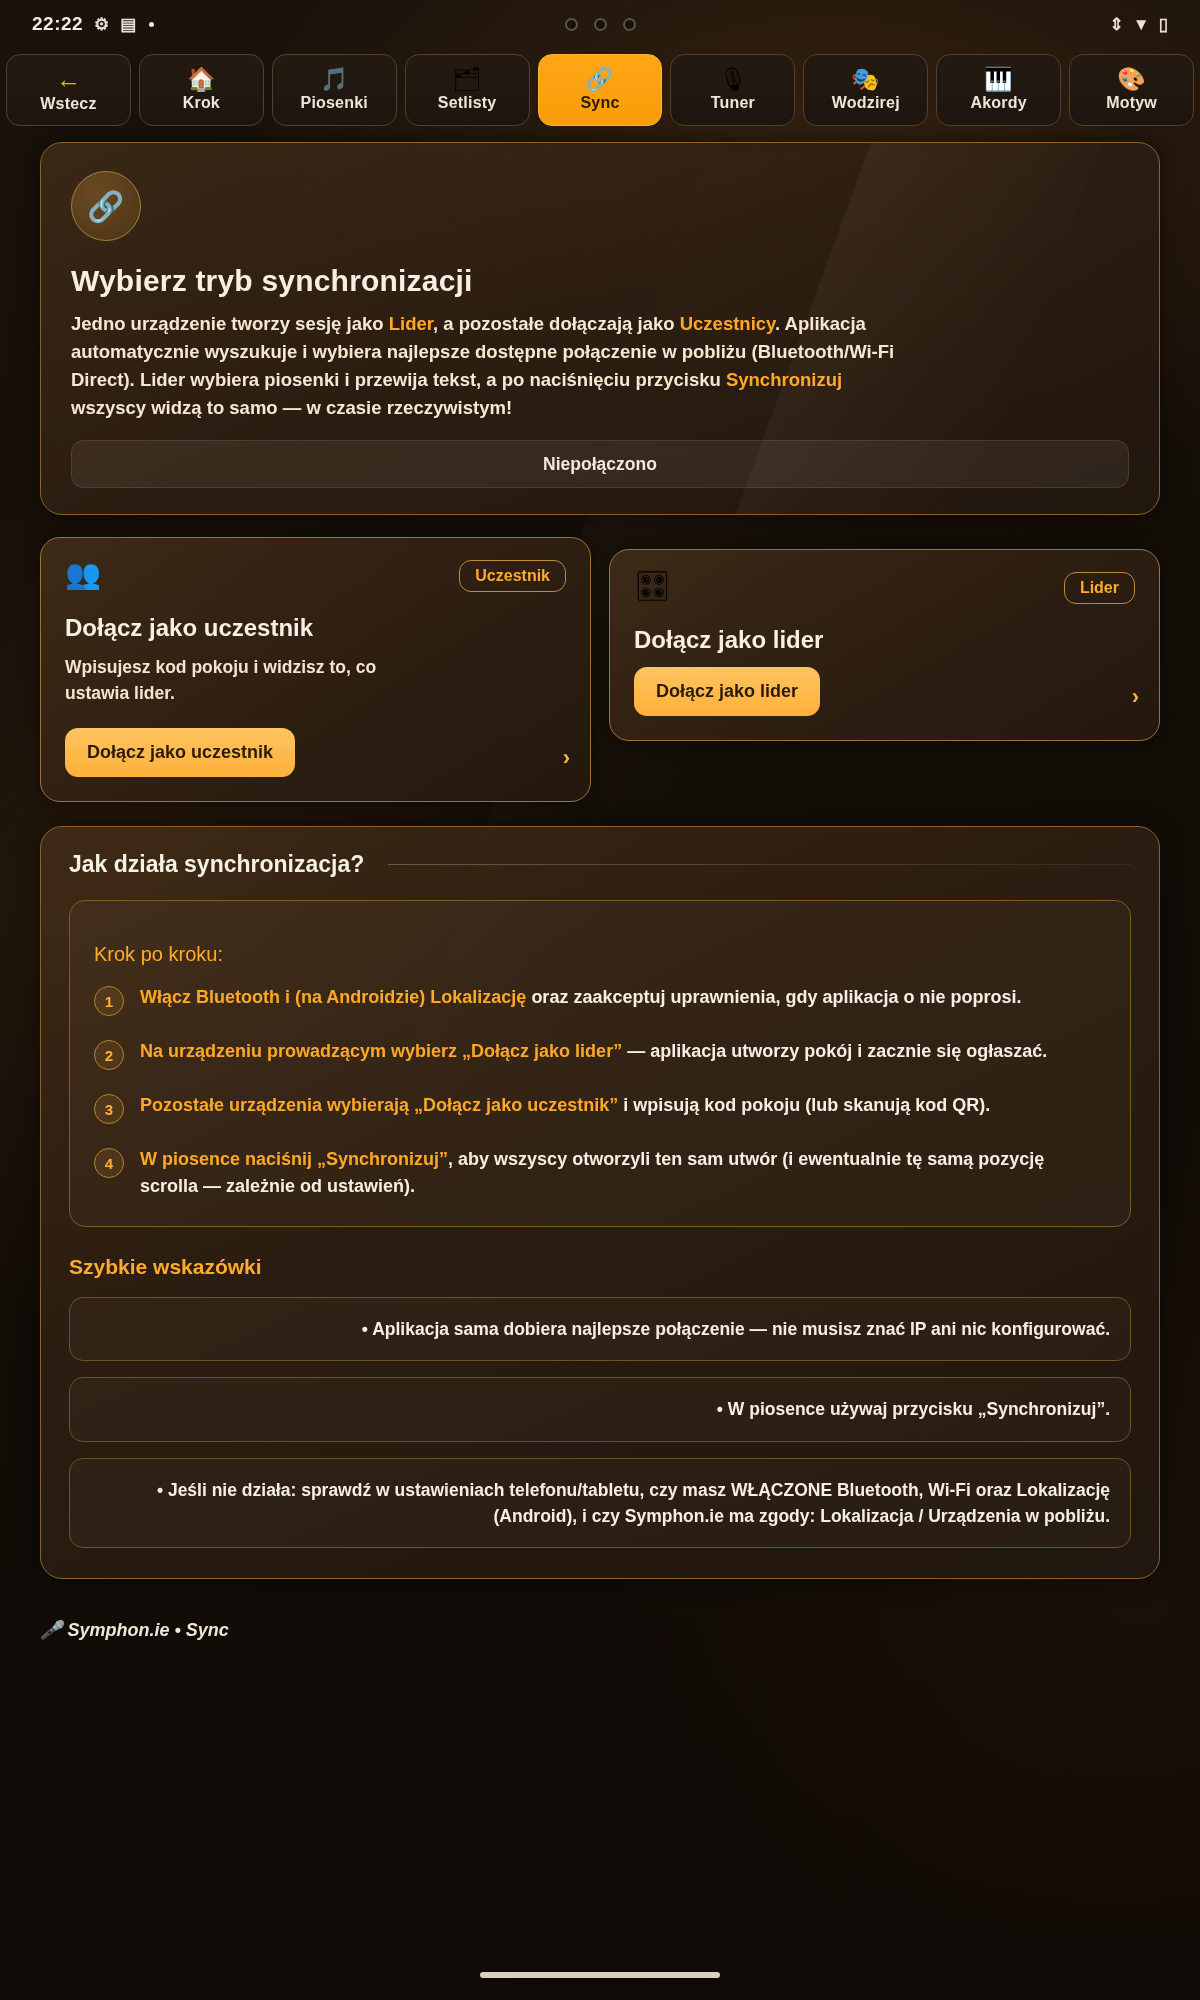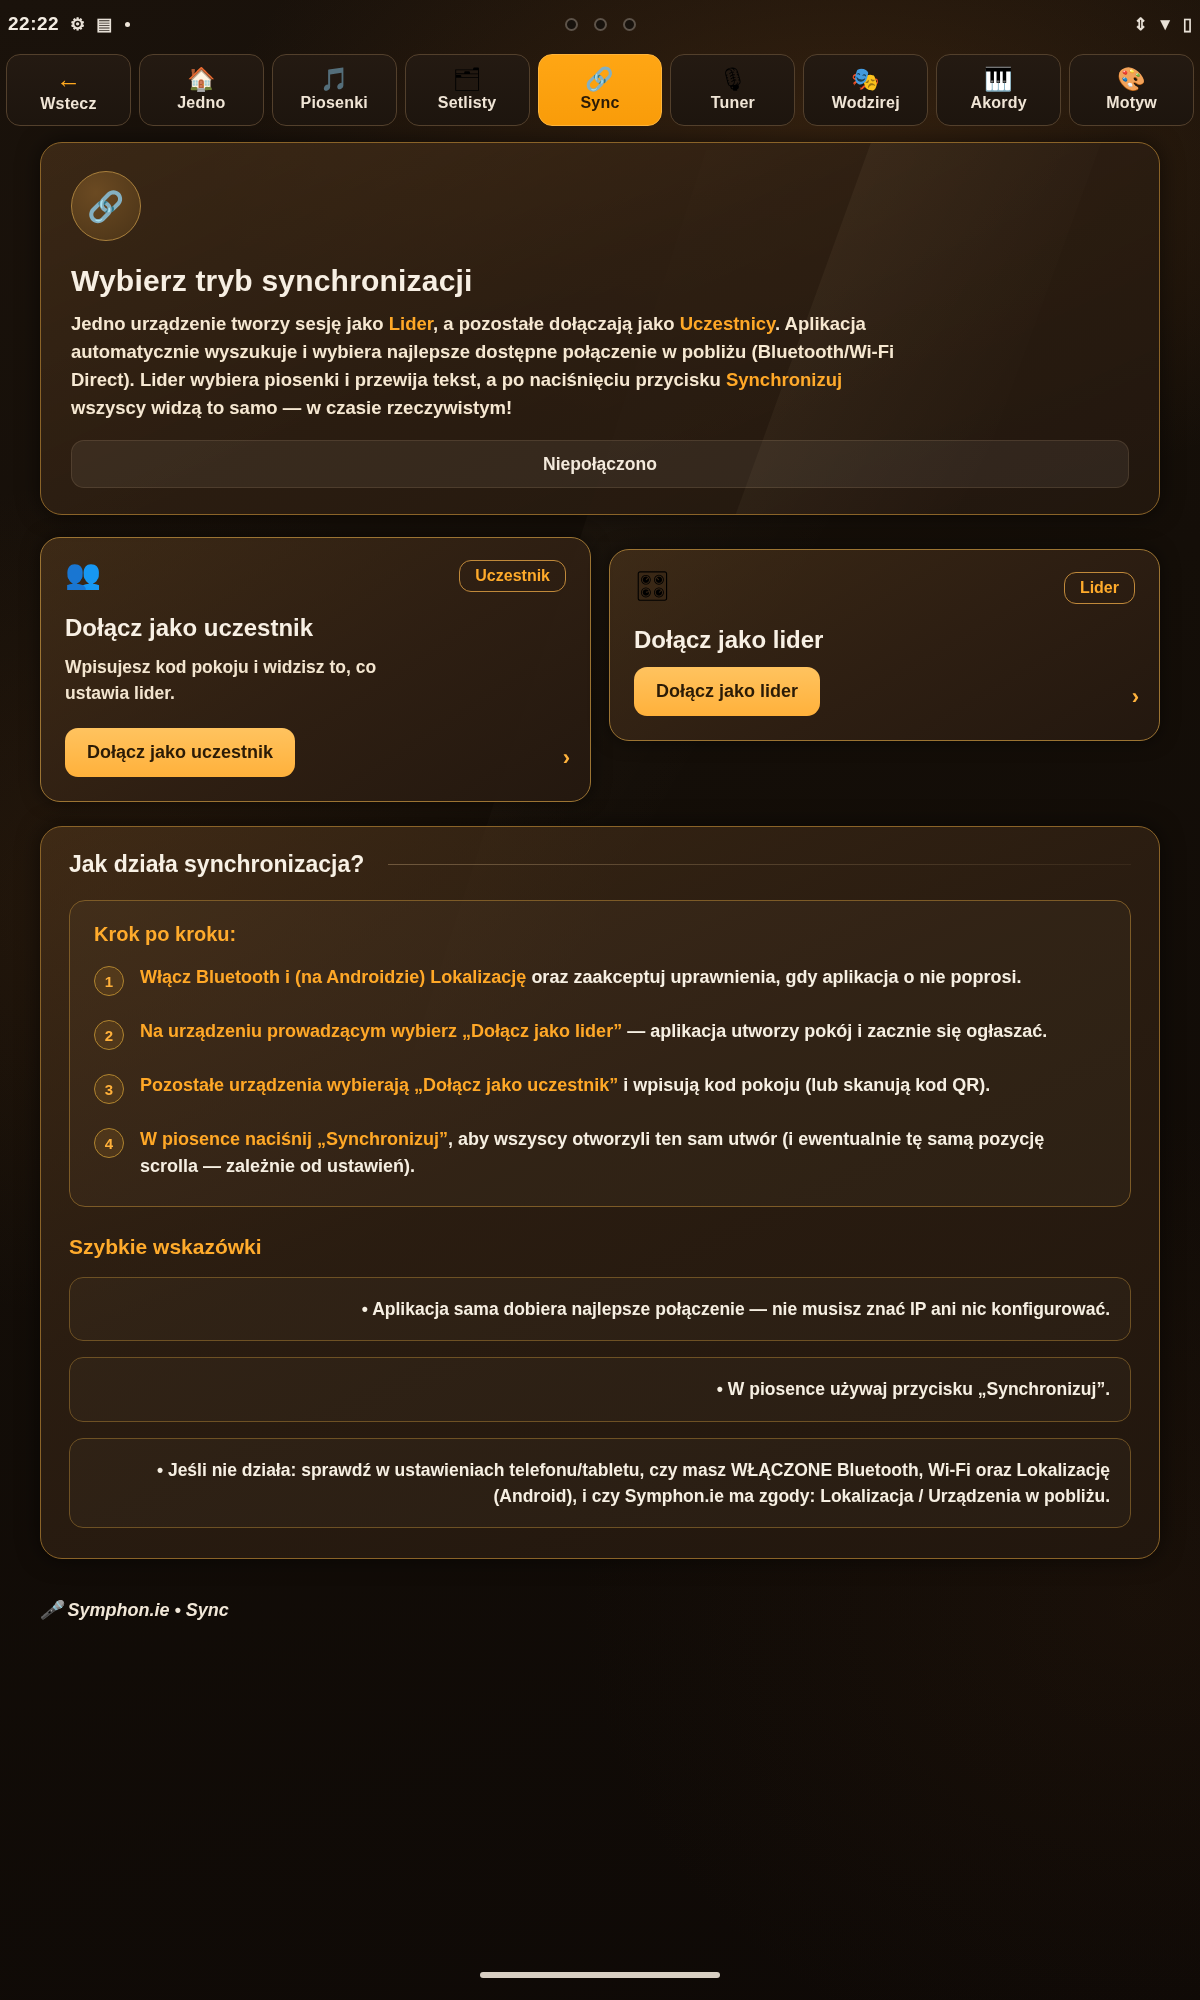--- a/index.html
+++ b/index.html
@@ -34,21 +34,21 @@
     transform: skewX(-18deg);
     pointer-events: none;
   }
 
   
   .statusbar {
     position: relative;
     height: 48px;
     display: flex;
     align-items: center;
-    padding: 0 8px;
+    padding: 0 32px;
     color: #f3ece2;
     font-size: 19px;
     font-weight: bold;
     z-index: 5;
   }
   .statusbar .sb-left {
     display: flex;
     align-items: center;
     gap: 11px;
   }
@@ -274,22 +274,23 @@
   .steps-box {
     border: 1px solid #7d5b27;
     border-radius: 16px;
     background: rgba(255, 225, 180, 0.035);
     padding: 22px 24px 18px 24px;
     margin-bottom: 28px;
   }
   .steps-title {
     color: #ffab2c;
     font-size: 20px;
-    font-weight: bold;
+    font-weight: normal;
     margin-bottom: 18px;
+    margin-top: 20px;
   }
   .step {
     display: flex;
     gap: 16px;
     margin-bottom: 22px;
     align-items: flex-start;
   }
   .step:last-child { margin-bottom: 8px; }
   .step-num {
     flex: 0 0 auto;
@@ -375,21 +376,21 @@
     </div>
   </div>
 
   <div class="nav" id="nav-bar">
       <div class="nav-item">
         <span class="nav-arrow">←</span>
         <span class="nav-label">Wstecz</span>
       </div>
       <div class="nav-item">
         <span class="nav-icon">🏠</span>
-        <span class="nav-label">Jedno</span>
+        <span class="nav-label">Krok</span>
       </div>
       <div class="nav-item">
         <span class="nav-icon">🎵</span>
         <span class="nav-label">Piosenki</span>
       </div>
       <div class="nav-item">
         <span class="nav-icon">🗂</span>
         <span class="nav-label">Setlisty</span>
       </div>
       <div class="nav-item active">

